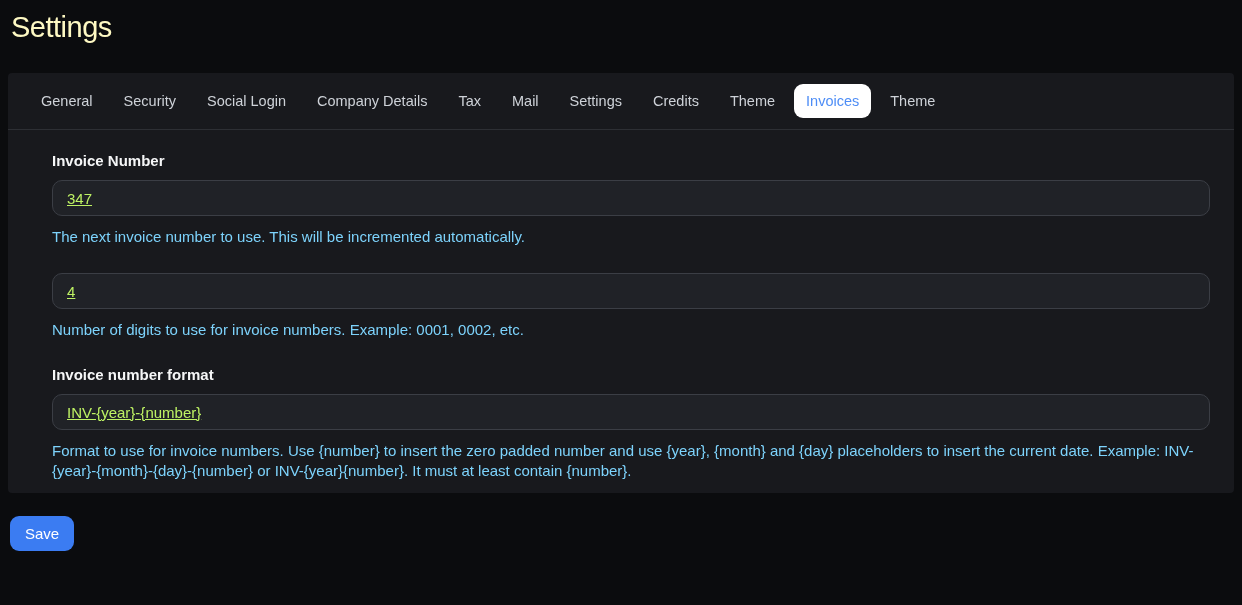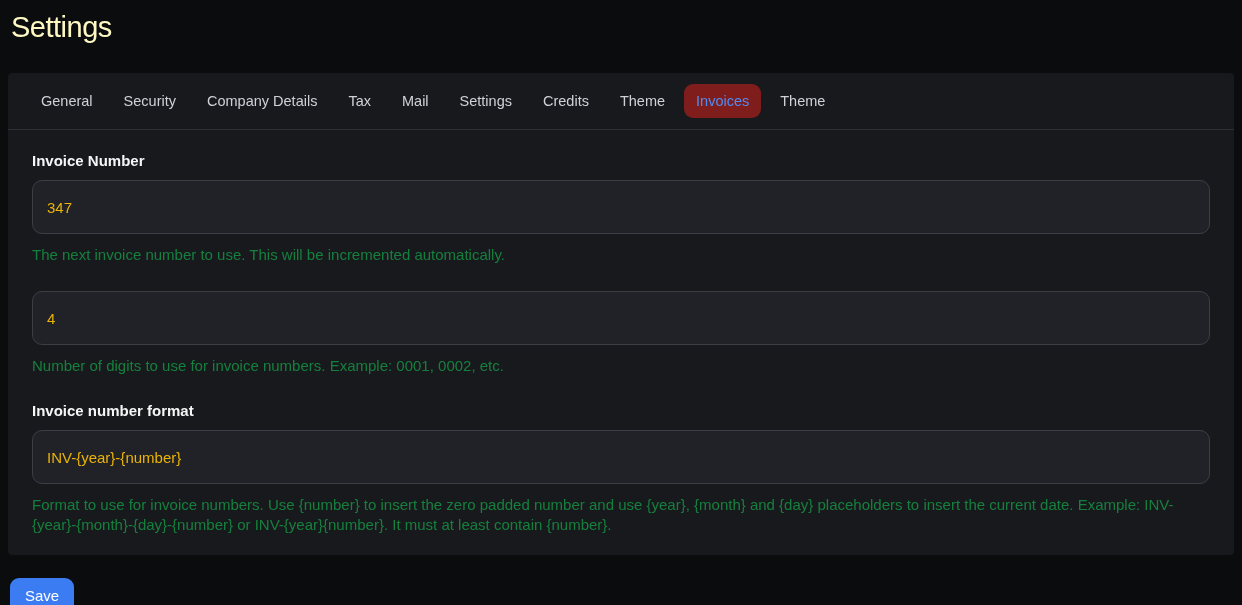--- a/index.html
+++ b/index.html
@@ -34,49 +34,51 @@
   }
   .tab {
     color: #ced2d8;
     font-size: 14.5px;
     padding: 9px 12px;
     border-radius: 9px;
     cursor: pointer;
     white-space: nowrap;
   }
   .tab.active {
-    background: #7f1d1d;
+    background: #ffffff;
     color: #4d8df6;
     font-weight: 400;
   }
   .card-body {
-    padding: 22px 24px 20px 24px;
+    padding: 22px 24px 12px 24px;
+    margin-left: 20px;
   }
   .field + .field { margin-top: 26px; }
   .field-label {
     color: #f5f6f7;
     font-size: 15px;
     font-weight: 700;
     margin-bottom: 11px;
   }
   .field-input {
     display: block;
     width: 100%;
-    height: 54px;
+    height: 36px;
     background: #202227;
     border: 1px solid #3b3e45;
     border-radius: 10px;
-    color: #eab308;
+    color: #bef264;
     font-size: 15px;
     font-family: "Liberation Sans", sans-serif;
     padding: 0 14px;
     outline: none;
+    text-decoration: underline;
   }
   .field-help {
-    color: #15803d;
+    color: #7dd3fc;
     font-size: 15px;
     margin-top: 11px;
     line-height: 20px;
   }
   .save-button {
     display: inline-block;
     margin: 23px 0 0 10px;
     background: #3b7cf2;
     color: #ffffff;
     border: none;
@@ -92,20 +94,21 @@
 <body>
 
 
 
 <div class="page-title">Settings</div>
 
 <div class="card">
   <div class="tabbar">
     <div class="tab">General</div>
     <div class="tab">Security</div>
+    <div class="tab">Social Login</div>
     <div class="tab">Company Details</div>
     <div class="tab">Tax</div>
     <div class="tab">Mail</div>
     <div class="tab">Settings</div>
     <div class="tab">Credits</div>
     <div class="tab">Theme</div>
     <div class="tab active">Invoices</div>
     <div class="tab">Theme</div>
   </div>
 

